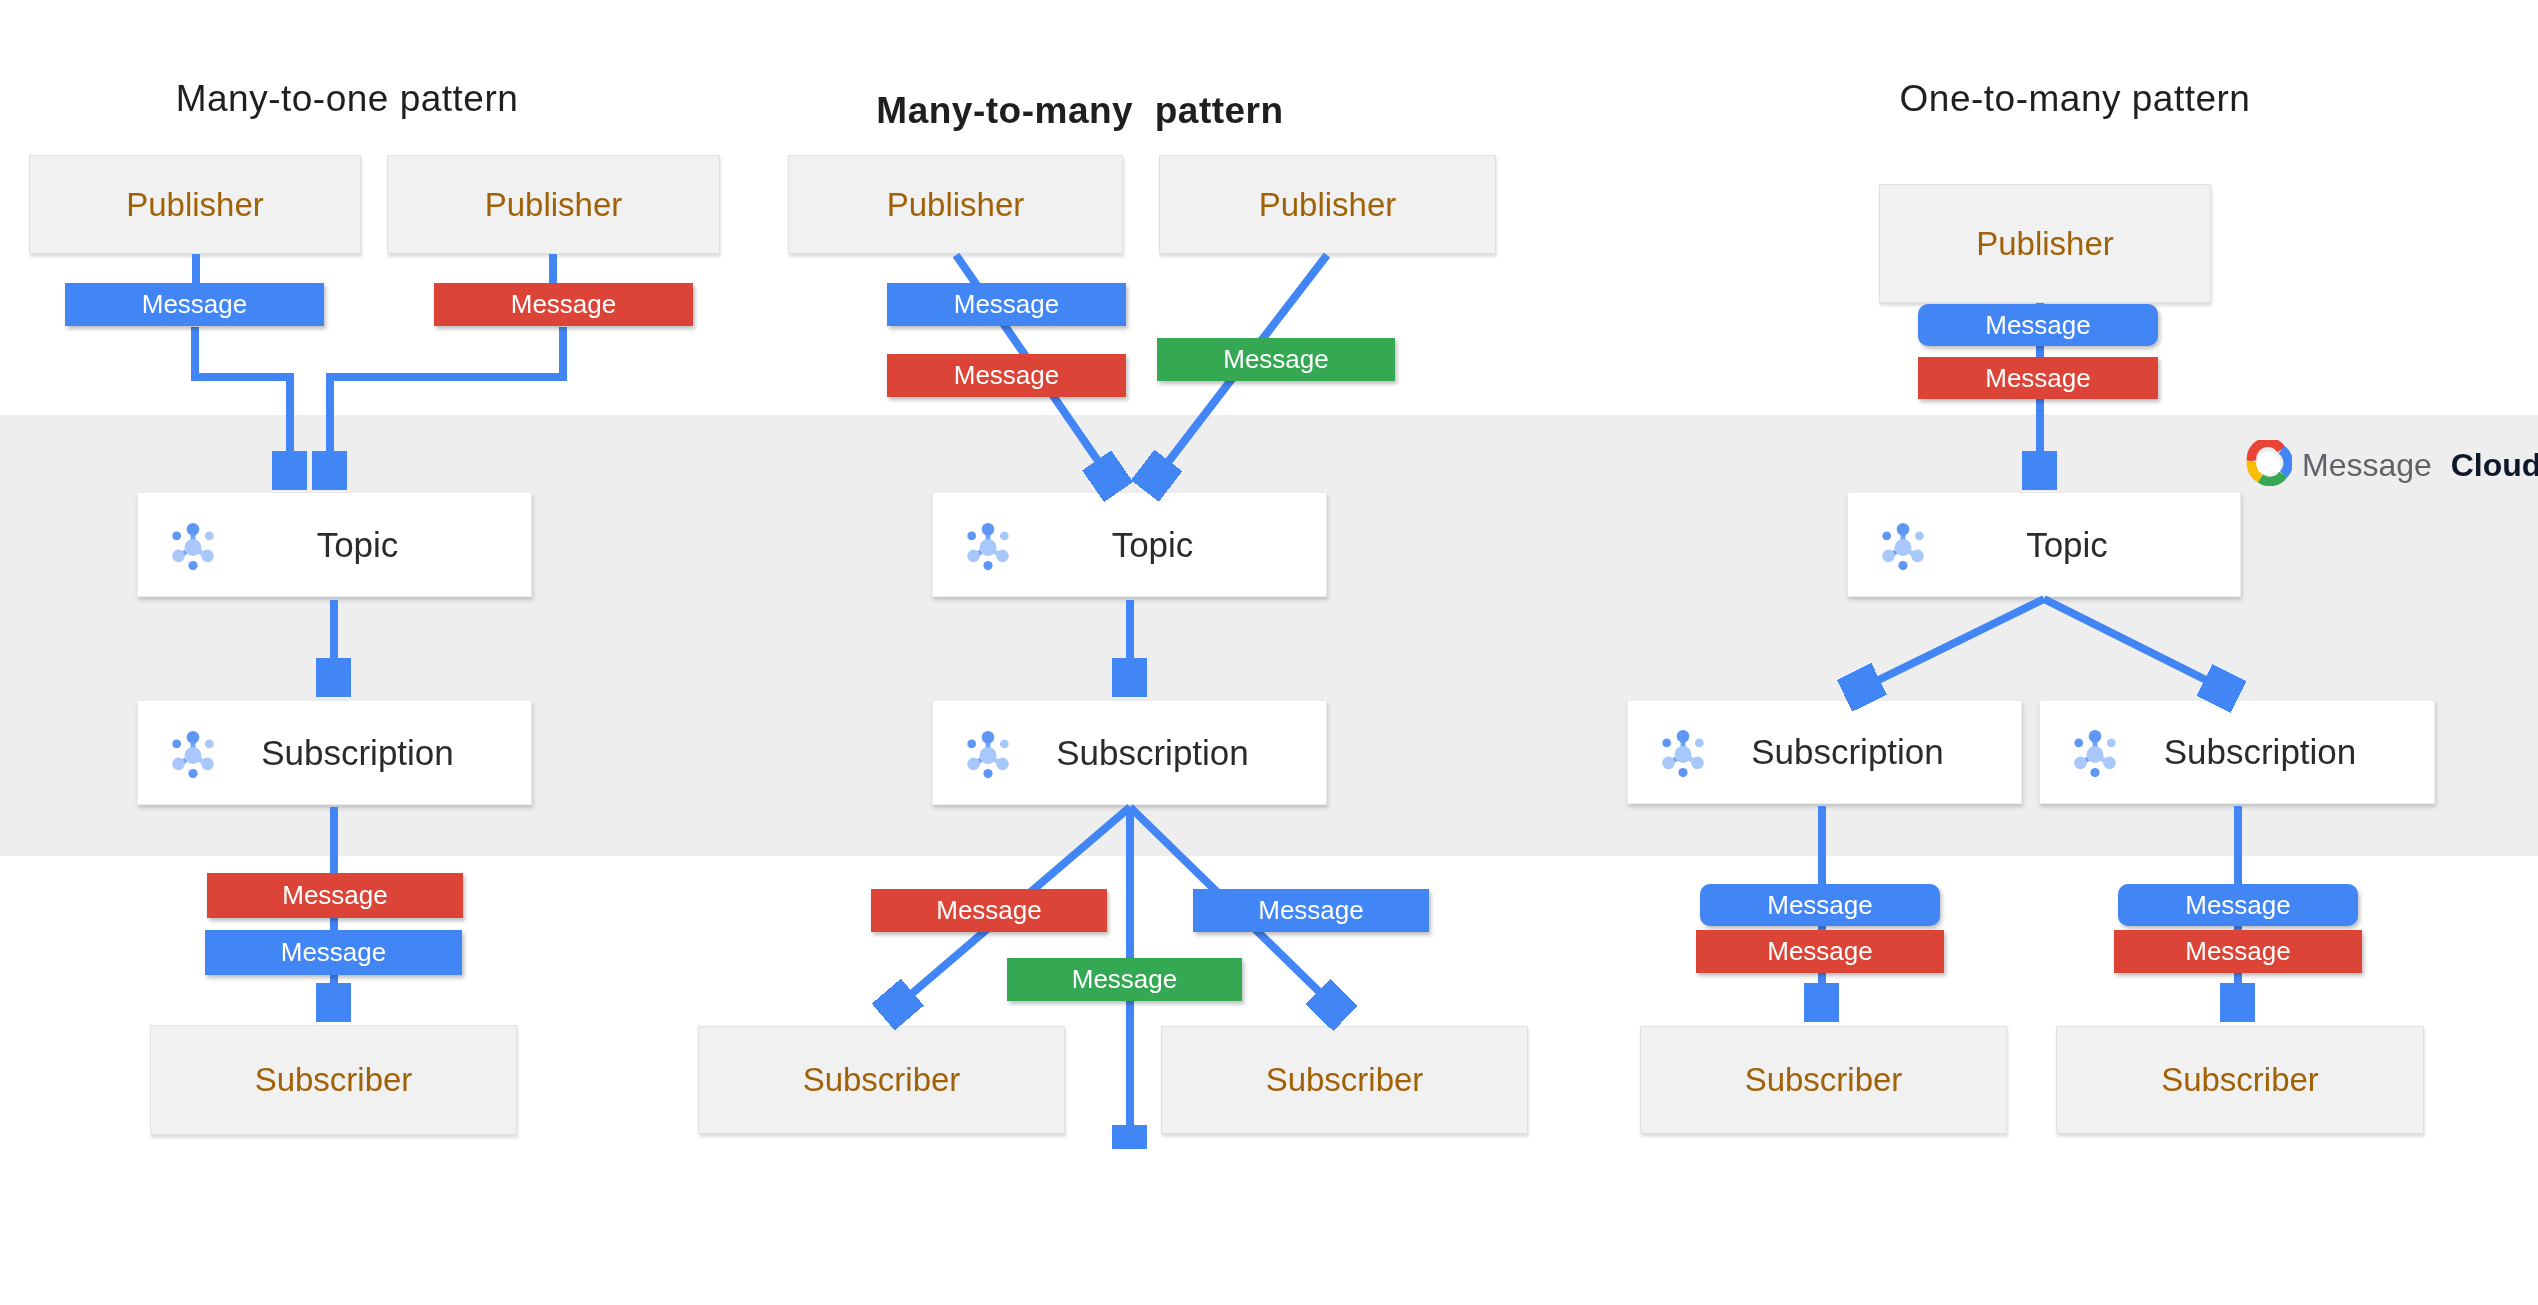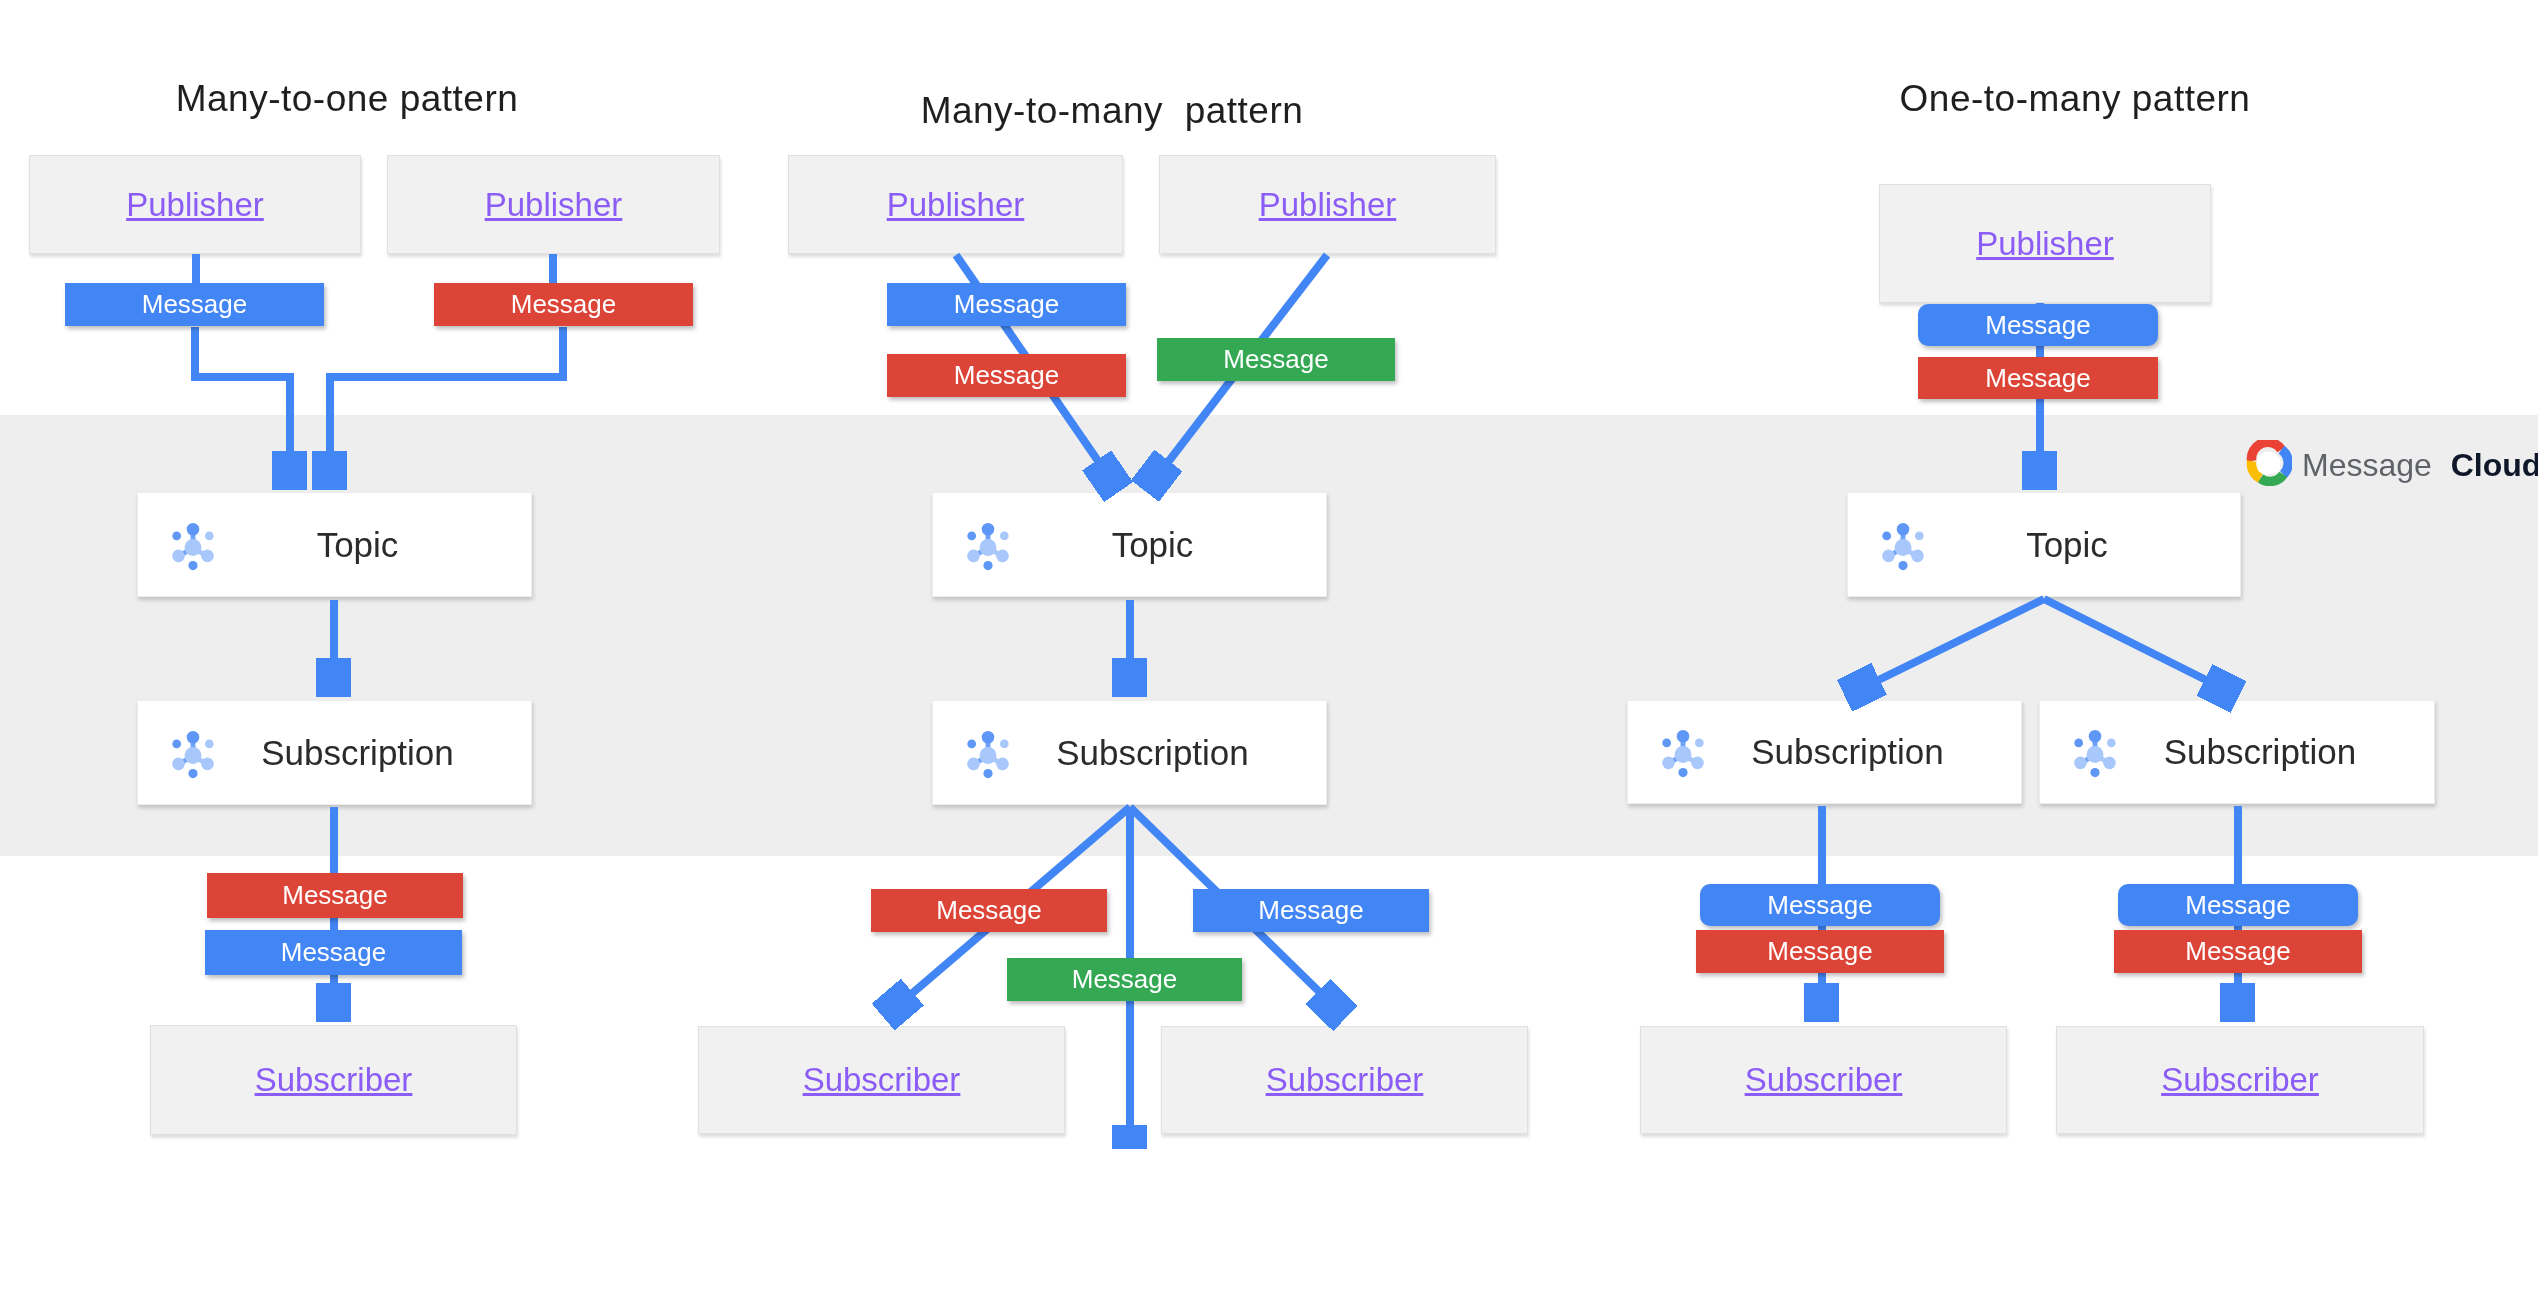--- a/index.html
+++ b/index.html
@@ -9,21 +9,21 @@
   }
   .band { position:absolute; left:0; top:415px; width:2538px; height:441px; background:#eeeeee; }
   .title {
     position:absolute; transform:translateX(-50%);
     font-size:37px; color:#1f1f1f; white-space:pre; letter-spacing:0.5px;
   }
   .gbox {
     position:absolute; background:#f1f1f1; border:1px solid #e0e0e0;
     box-shadow:1px 3px 3px rgba(0,0,0,0.13);
     display:flex; align-items:center; justify-content:center;
-    font-size:33px; color:#8b5cf6; box-sizing:border-box;text-decoration:underline;
+    font-size:33px; color:#a16207; box-sizing:border-box;
   }
   .node {
     position:absolute; background:#ffffff; border:1px solid #ededed;
     box-shadow:1px 3px 4px rgba(0,0,0,0.18);
     display:flex; align-items:center; justify-content:center;
     font-size:35px; color:#2b2b2b; box-sizing:border-box;
   }
   .node .pubsub-icon { position:absolute; left:26px; top:50%; transform:translateY(-50%); width:58px; height:58px; }
   .node .node-label { margin-left:46px; }
   .msg {
@@ -42,21 +42,21 @@
   .logo-cloud  { color:#0f172a; font-weight:700; }
 </style>
 </head>
 <body>
 
 <div id="stage">
 
   <div class="band"></div>
 
   <div class="title" style="left:347px; top:78px;">Many-to-one pattern</div>
-  <div class="title" style="left:1112px; top:90px;">Many-to-many  pattern</div>
+  <div class="title" style="left:1080px; top:90px;font-weight:bold;">Many-to-many  pattern</div>
   <div class="title" style="left:2075px; top:78px;">One-to-many pattern</div>
 
   <div class="gbox" style="left:29px;  top:155px; width:332px; height:99px;">Publisher</div>
   <div class="gbox" style="left:387px; top:155px; width:333px; height:99px;">Publisher</div>
 
   <div class="node" style="left:137px; top:492px; width:395px; height:105px;">
     <span class="pubsub-icon">
       <svg viewBox="0 0 48 48" width="58" height="58">
         <line x1="24" y1="14" x2="24" y2="25" stroke="#6DA3F8" stroke-width="4"></line>
         <line x1="24" y1="26" x2="13" y2="33" stroke="#6DA3F8" stroke-width="4"></line>

